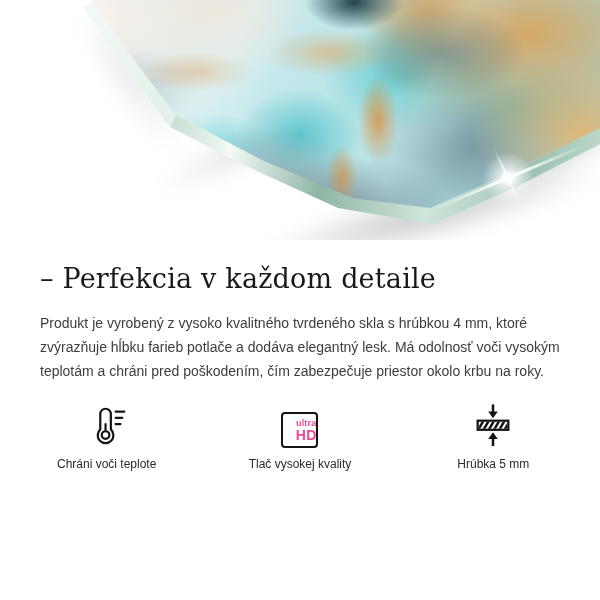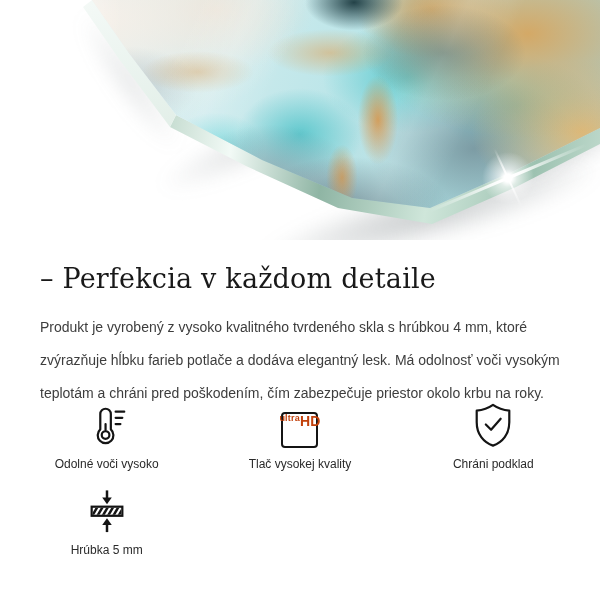--- a/index.html
+++ b/index.html
@@ -65,31 +65,31 @@
     background:radial-gradient(circle at 50% 50%,rgba(255,255,255,1) 0 4px,rgba(255,255,255,.65) 9px,rgba(255,255,255,0) 26px);}
   .sparkle::before,.sparkle::after{content:"";position:absolute;left:50%;top:50%;
     background:linear-gradient(90deg,rgba(255,255,255,0),#fff 46% 54%,rgba(255,255,255,0));}
   .sparkle::before{width:170px;height:3px;transform:translate(-50%,-50%) rotate(-23deg);}
   .sparkle::after{width:64px;height:2px;transform:translate(-50%,-50%) rotate(65deg);}
 
   
   .content{position:absolute;left:40px;top:228px;width:530px;z-index:5;}
   h1{margin:0;font-family:"DejaVu Serif","Liberation Serif",serif;font-weight:400;
      font-size:27px;line-height:34px;color:#191919;letter-spacing:.2px;}
-  .desc{margin:15px 0 0 0;font-size:14px;line-height:33px;color:#3d3d3d;width:532px;}
+  .desc{margin:15px 0 0 0;font-size:14px;line-height:24px;color:#3d3d3d;width:532px;}
 
   
   .features{position:absolute;left:10px;top:400px;width:580px;z-index:5;
     display:grid;grid-template-columns:repeat(3,1fr);row-gap:14px;}
   .feature{display:flex;flex-direction:column;align-items:center;}
   .icon-slot{height:48px;display:flex;align-items:flex-end;justify-content:center;}
   .feature .label{margin-top:9px;font-size:12px;color:#2a2a2a;line-height:15px;}
   .icn{stroke:#141414;fill:none;stroke-width:2.3;}
   .hd-box{width:33px;height:32px;border:2.6px solid #141414;border-radius:4px;
-    display:flex;flex-direction:row;align-items:flex-start;justify-content:center;color:#c2410c;}
+    display:flex;flex-direction:column;align-items:flex-end;justify-content:center;color:#ec4899;}
   .hd-top{font-size:9px;font-weight:700;line-height:9px;letter-spacing:.2px;}
   .hd-bottom{font-size:14px;font-weight:800;line-height:14px;letter-spacing:.2px;}
 </style>
 </head>
 <body>
 
 <div id="app">
 
   <div class="hero">
     <div class="shadow sh-a"></div>
@@ -111,42 +111,33 @@
 
     <div class="feature">
       <div class="icon-slot">
         <svg width="46" height="44" viewBox="0 0 48 44">
           <path class="icn" stroke-linejoin="round" d="M17,9.5 A5.5,5.5 0 0 1 28,9.5 L28,25.5 A8.2,8.2 0 1 1 17,25.5 Z"></path>
           <circle class="icn" cx="22.5" cy="31.5" r="4" stroke-width="2"></circle>
           <path class="icn" stroke-linecap="round" d="M22.5,20 V26.2"></path>
           <path class="icn" stroke-linecap="round" stroke-width="2.2" d="M33,7 H42 M33,13.5 H40 M33,20 H38"></path>
         </svg>
       </div>
-      <span class="label">Odolné voči vysoko</span>
+      <span class="label">Chráni voči teplote</span>
     </div>
 
     <div class="feature">
       <div class="icon-slot">
         <div class="hd-box">
           <span class="hd-top">ultra</span>
           <span class="hd-bottom">HD</span>
         </div>
       </div>
       <span class="label">Tlač vysokej kvality</span>
     </div>
 
-    <div class="feature">
-      <div class="icon-slot">
-        <svg width="44" height="46" viewBox="0 0 44 48">
-          <path class="icn" stroke-width="2.4" stroke-linejoin="round" d="M22,3 C27,6.5 33.5,8.5 39,9 V21 C39,33.5 32,42 22,45.5 C12,42 5,33.5 5,21 V9 C10.5,8.5 17,6.5 22,3 Z"></path>
-          <path class="icn" stroke-width="2.6" stroke-linecap="round" stroke-linejoin="round" d="M14.5,23.5 L20,29 L30,17.5"></path>
-        </svg>
-      </div>
-      <span class="label">Chráni podklad</span>
-    </div>
 
 
 
     <div class="feature">
       <div class="icon-slot">
         <svg width="46" height="46" viewBox="0 0 48 48">
           <path stroke="#141414" stroke-width="2.6" d="M24,2.5 V11"></path>
           <path fill="#141414" d="M19,10 L24,17 L29,10 Z"></path>
           <rect class="icn" x="8" y="19.5" width="32" height="9.5" stroke-width="2.1"></rect>
           <defs>

